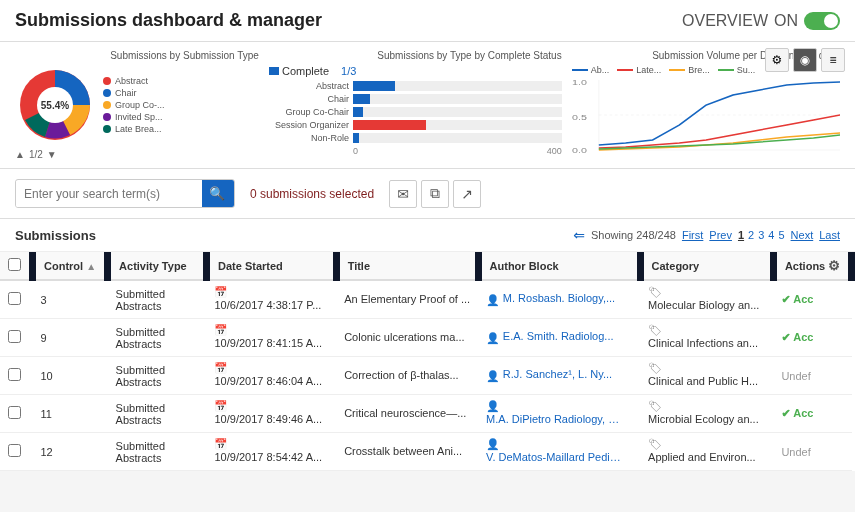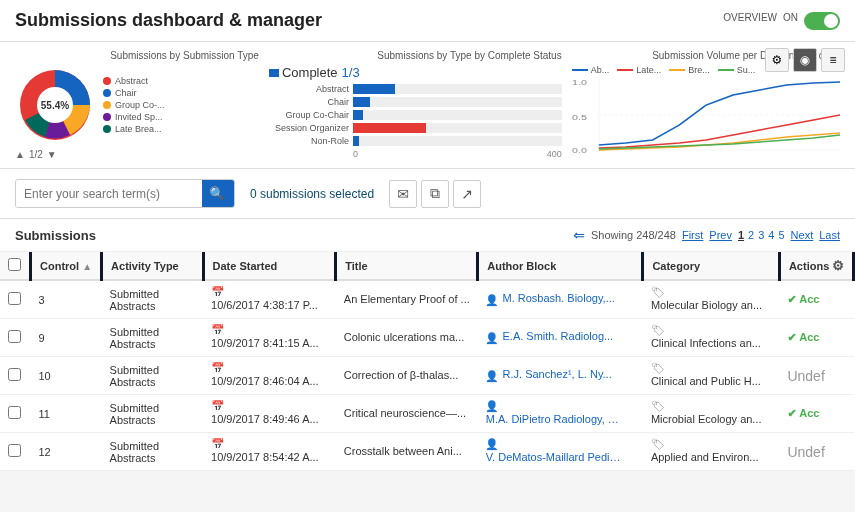--- a/index.html
+++ b/index.html
@@ -1,21 +1,21 @@
 <!DOCTYPE html>
 <html><head>
   <meta charset="utf-8">
   <style>
     * { box-sizing: border-box; margin: 0; padding: 0; }
     body { font-family: Arial, sans-serif; font-size: 12px; background: #f5f5f5; color: #333; width: 855px; overflow: hidden; }
 
     
     .header { background: #fff; padding: 10px 15px; display: flex; align-items: center; justify-content: space-between; border-bottom: 1px solid #ddd; }
     .header-title { font-size: 18px; font-weight: bold; color: #222; }
-    .overview-toggle { display: flex; gap: 6px; font-size: 10px; color: #555; }
+    .overview-toggle { display: flex; gap: 6px; font-size: 16px; color: #555; }
     .toggle-switch { width: 36px; height: 18px; background: #4caf50; border-radius: 9px; position: relative; cursor: pointer; }
     .toggle-switch::after { content: ''; position: absolute; right: 2px; top: 2px; width: 14px; height: 14px; background: #fff; border-radius: 50%; }
 
     
     .charts-section { background: #fff; padding: 8px 15px; border-bottom: 1px solid #ddd; display: flex; align-items: stretch; gap: 10px; position: relative; }
     .charts-toolbar { position: absolute; top: 6px; right: 10px; display: flex; gap: 4px; }
     .charts-toolbar-btn { width: 24px; height: 24px; border: 1px solid #ccc; background: #f5f5f5; cursor: pointer; display: flex; align-items: center; justify-content: center; font-size: 12px; border-radius: 2px; }
     .charts-toolbar-btn.active { background: #555; color: #fff; }
 
     .chart-panel { flex: 1; min-width: 0; }
@@ -29,59 +29,59 @@
     .pie-nav { display: flex; align-items: center; gap: 4px; font-size: 10px; color: #666; margin-top: 4px; }
 
     
     .bar-chart-container { display: flex; flex-direction: column; }
     .bar-row { display: flex; align-items: center; gap: 4px; margin-bottom: 3px; }
     .bar-row-label { font-size: 9px; color: #555; width: 80px; text-align: right; }
     .bar-track { flex: 1; height: 10px; background: #eee; position: relative; }
     .bar-fill { height: 100%; background: #e53935; position: absolute; left: 0; top: 0; }
     .bar-fill-complete { background: #1565c0; }
     .bar-chart-xaxis { display: flex; justify-content: space-between; font-size: 9px; color: #888; margin-left: 84px; }
-    .bar-complete-legend { display: flex; align-items: center; gap: 4px; font-size: 13px; margin-bottom: 4px; }
+    .bar-complete-legend { display: flex; align-items: center; gap: 12px; font-size: 11px; margin-bottom: 4px; }
     .bar-complete-legend-item { display: flex; align-items: center; gap: 3px; }
     .bar-legend-rect { width: 10px; height: 8px; }
     .line-legend { display: flex; gap: 8px; font-size: 9px; color: #555; flex-wrap: wrap; }
     .line-legend-item { display: flex; align-items: center; gap: 3px; }
     .line-legend-color { width: 16px; height: 2px; }
 
     
     .search-section { background: #fff; padding: 10px 15px; border-bottom: 1px solid #ddd; display: flex; align-items: center; gap: 15px; }
     .search-box { display: flex; align-items: center; border: 1px solid #ccc; border-radius: 3px; overflow: hidden; flex: 0 0 220px; }
     .search-input { border: none; padding: 6px 8px; font-size: 12px; flex: 1; outline: none; color: #999; }
     .search-btn { background: #1565c0; border: none; padding: 6px 8px; cursor: pointer; color: #fff; font-size: 13px; }
     .advanced-search { display: flex; align-items: center; gap: 6px; font-size: 12px; color: #555; margin-left: auto; }
     .adv-toggle { width: 32px; height: 16px; background: #ccc; border-radius: 8px; position: relative; cursor: pointer; }
     .adv-toggle::after { content: ''; position: absolute; left: 2px; top: 2px; width: 12px; height: 12px; background: #fff; border-radius: 50%; }
-    .selected-count { font-size: 12px; color: #0c4a6e; }
+    .selected-count { font-size: 12px; color: #7f1d1d; }
     .action-icons { display: flex; gap: 4px; }
     .action-icon-btn { width: 28px; height: 28px; border: 1px solid #ccc; background: #fff; cursor: pointer; display: flex; align-items: center; justify-content: center; border-radius: 2px; color: #555; font-size: 14px; }
 
     
     .table-section { background: #fff; }
     .table-header-bar { display: flex; align-items: center; justify-content: space-between; padding: 8px 15px; border-bottom: 1px solid #eee; }
     .table-header-bar .section-title { font-size: 13px; font-weight: bold; color: #333; }
     .pagination-info { display: flex; align-items: center; gap: 6px; font-size: 11px; color: #555; }
     .pagination-icon { color: #1565c0; font-size: 14px; }
     .pagination-pages { display: flex; gap: 4px; align-items: center; }
     .page-num { font-size: 11px; color: #1565c0; cursor: pointer; }
     .page-num.active { font-weight: bold; color: #333; text-decoration: underline; }
     .page-link { font-size: 11px; color: #1565c0; cursor: pointer; text-decoration: underline; }
 
     
     table { width: 100%; border-collapse: collapse; font-size: 11px; }
     thead tr { background: #f9f9f9; border-bottom: 2px solid #ddd; }
-    th { padding: 6px 8px; text-align: left; font-weight: bold; color: #333; border-right: 3px solid #0f172a; white-space: nowrap; }
+    th { padding: 6px 8px; text-align: left; font-weight: bold; color: #333; border-right: 7px solid #0f172a; white-space: nowrap; }
     td { padding: 5px 8px; border-bottom: 1px solid #eee; vertical-align: middle; color: #333; }
     .checkbox-cell { width: 20px; }
     .sort-arrow { font-size: 10px; color: #888; }
     .acc-badge { color: #4caf50; font-weight: bold; font-size: 11px; }
-    .undef-badge { color: #999; font-size: 14px; text-align: center; }
+    .undef-badge { color: #999; font-size: 11px; text-align: center; }
     .author-name { color: #1565c0; }
     .gear-icon { font-size: 13px; color: #555; }
     .tag-icon { color: #888; font-size: 11px; }
     .calendar-icon { color: #888; font-size: 11px; }
     .person-icon { color: #888; font-size: 11px; }
     .ellipsis { overflow: hidden; text-overflow: ellipsis; white-space: nowrap; max-width: 140px; display: inline-block; }
   </style>
 </head>
 <body>
 

